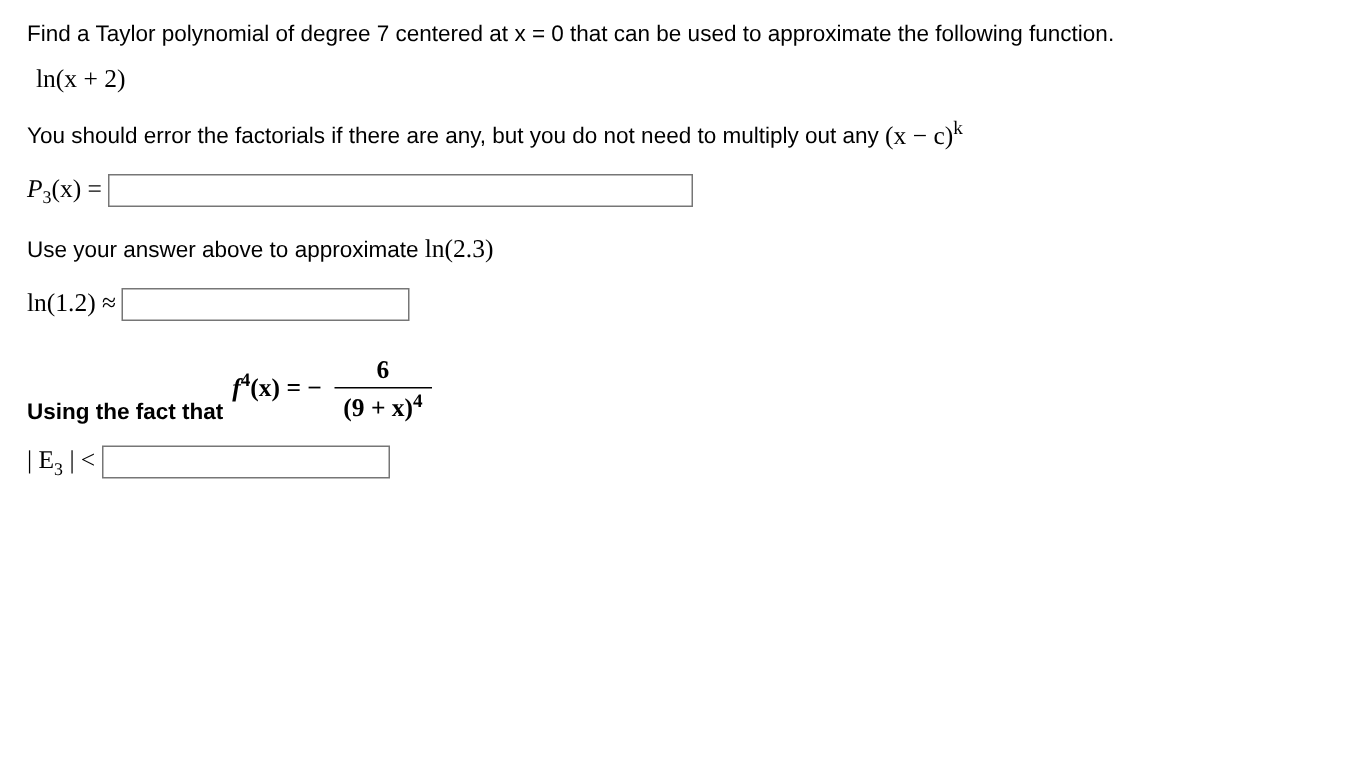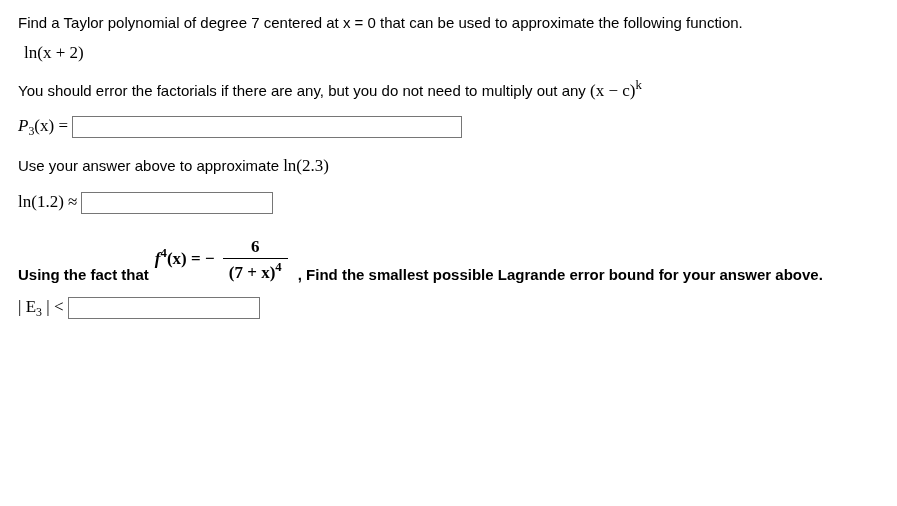--- a/index.html
+++ b/index.html
@@ -119,25 +119,24 @@
   <input type="text" class="narrow-input" value="" style="">
 </div>
 
 <div class="flow-row spaced-top">
   <span class="text-frag">Using the fact that </span>
   <span class="math text-frag">
     <span style="font-style:italic;">f</span><span class="sup">4</span><span>(x) = −</span>
     <span class="frac">
       <span class="frac-num">6</span>
       <span class="frac-den">
-        <span>(7 + x)</span><span class="sup">4</span>
+        <span>(9 + x)</span><span class="sup">4</span>
       </span>
     </span>
   </span>
-  <span class="text-frag">, Find the smallest possible Lagrande error bound for your answer above.</span>
 </div>
 
 <div class="input-row">
   <span class="input-label">
     <span>| E</span><span style="font-size:0.7em;vertical-align:sub;">3</span><span> | &lt;</span>
   </span>
   <input type="text" class="med-input" value="" style="">
 </div>
 
 </body></html>

